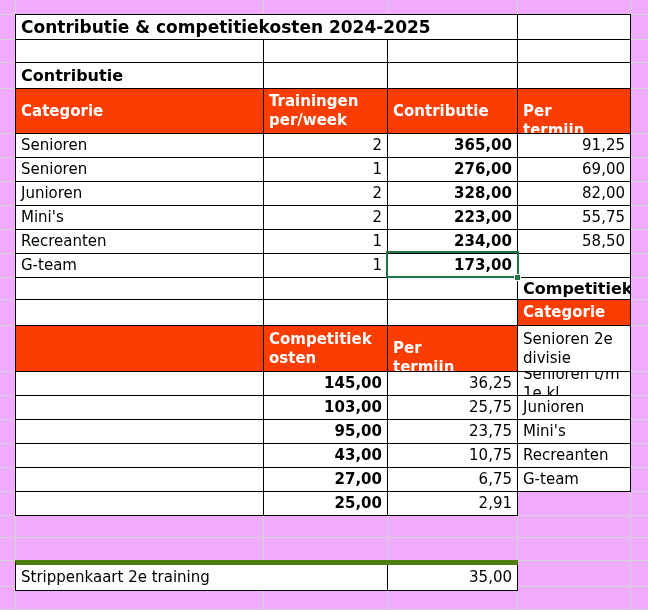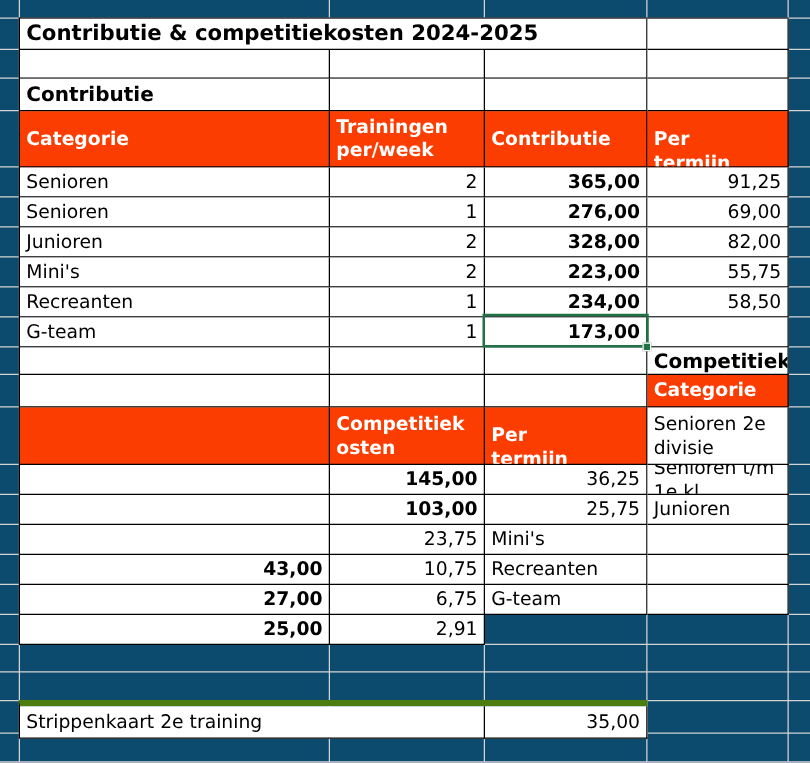--- a/index.html
+++ b/index.html
@@ -1,17 +1,17 @@
 <!DOCTYPE html>
 <html><head>
 <meta charset="utf-8">
 <style>
   html,body{margin:0;padding:0;background:#fff;}
   .sheet{
-    position:relative;width:648px;height:610px;background:#0c4a6e;
+    position:relative;width:648px;height:610px;background:#f0abfc;
     font-family:"DejaVu Sans","Liberation Sans",sans-serif;
     color:#000;overflow:hidden;
   }
   
   .glh{position:absolute;left:0;width:648px;height:1px;background:#d4d4d4;z-index:0;}
   .glv{position:absolute;top:0;height:610px;width:1px;background:#d4d4d4;z-index:0;}
 
   
   .tbl{
     position:absolute;left:15px;top:14px;z-index:1;
@@ -235,20 +235,23 @@
         <span>103,00</span>
       </div>
     <div class="c right">
         <span>25,75</span>
       </div>
 
     <div class="c left">
         <span>Junioren</span>
       </div>
     <div class="c"></div>
+    <div class="c right bold">
+        <span>95,00</span>
+      </div>
     <div class="c right">
         <span>23,75</span>
       </div>
 
     <div class="c left">
         <span>Mini's</span>
       </div>
     <div class="c"></div>
     <div class="c right bold">
         <span>43,00</span>

